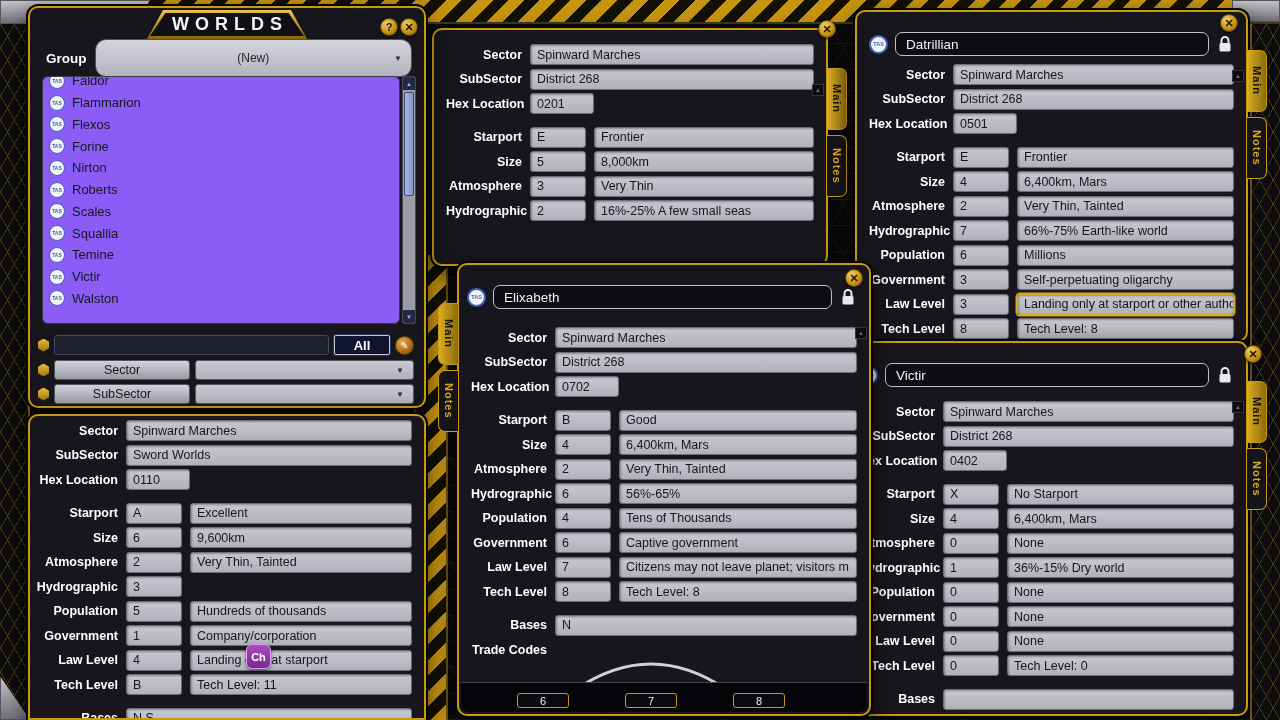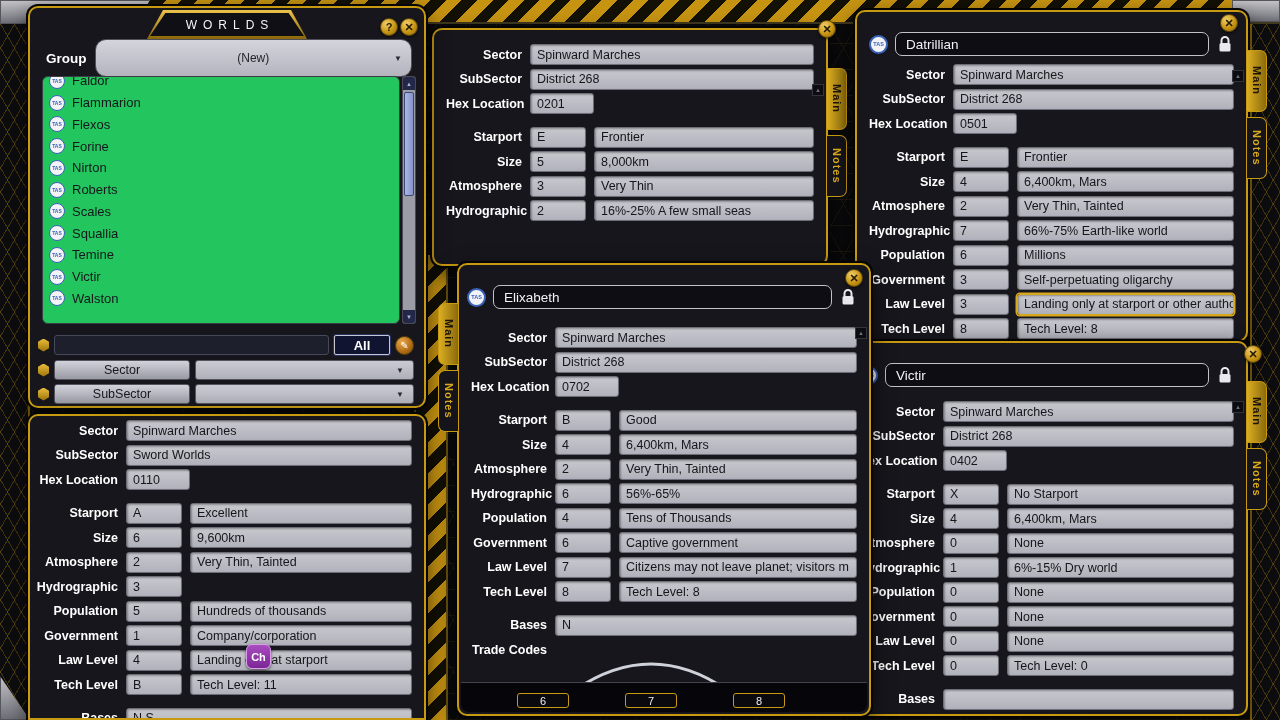--- a/index.html
+++ b/index.html
@@ -101,34 +101,34 @@
   #dock-worlds { left:28px; top:6px; width:398px; height:402px; }
   .banner-outer {
     position:absolute; left:50%; top:2px; transform:translateX(-50%);
     width:160px; height:29px; background:linear-gradient(180deg,#ecc24a,#8a660a);
     clip-path:polygon(10% 0,90% 0,100% 100%,0 100%); z-index:5;
   }
   .banner-inner {
     position:absolute; inset:3px; background:#0f0f15;
     clip-path:polygon(10% 0,90% 0,100% 100%,0 100%);
     display:flex; align-items:center; justify-content:center;
-    color:#f4f4f8; font-size:12px; font-weight:normal; letter-spacing:6px; padding-left:6px;
+    color:#f4f4f8; font-size:18px; font-weight:bold; letter-spacing:6px; padding-left:6px;
   }
   .group-row { position:absolute; left:16px; right:12px; top:38px; height:24px; display:flex; align-items:center; gap:8px; }
   .group-label { color:#fff; font-weight:bold; font-size:13.5px; flex:none; }
   .pill-select {
     flex:1; height:38px; border-radius:11px; position:relative;
     background:linear-gradient(180deg,#d4d4dc,#b4b4be); border:1px solid #50505a;
     display:flex; align-items:center; justify-content:center;
     font-size:12px; color:#25252c; cursor:pointer;
   }
   .caret { position:absolute; right:9px; top:50%; transform:translateY(-50%); font-size:8px; color:#2a2a32; }
   .wlist {
     position:absolute; left:12px; top:68px; width:358px; height:248px;
-    background:#22c55e; border:1px solid #3c3c46; border-radius:6px;
+    background:#8b5cf6; border:1px solid #3c3c46; border-radius:6px;
     overflow:hidden; padding-left:6px;
   }
   .witem { display:flex; align-items:center; gap:7px; height:21.75px; font-size:13px; color:#17171c; cursor:pointer; }
   .witem:first-child { margin-top:-7px; }
   .witem .tasbadge { width:16px; height:16px; border-width:1.5px; font-size:5px; }
   .vscroll {
     position:absolute; right:8px; top:68px; width:14px; height:248px;
     background:#9c9ca6; border:1px solid #4a4a55; border-radius:3px;
   }
   .sb-btn {
@@ -378,21 +378,21 @@
         <div class="fbox desc">6,400km, Mars</div>
       </div>
       <div class="frow">
         <div class="flabel">Atmosphere</div>
         <div class="fbox code">0</div>
         <div class="fbox desc">None</div>
       </div>
       <div class="frow">
         <div class="flabel">Hydrographic</div>
         <div class="fbox code">1</div>
-        <div class="fbox desc">6%-15% Dry world</div>
+        <div class="fbox desc">36%-15% Dry world</div>
       </div>
       <div class="frow">
         <div class="flabel">Population</div>
         <div class="fbox code">0</div>
         <div class="fbox desc">None</div>
       </div>
       <div class="frow">
         <div class="flabel">Government</div>
         <div class="fbox code">0</div>
         <div class="fbox desc">None</div>

